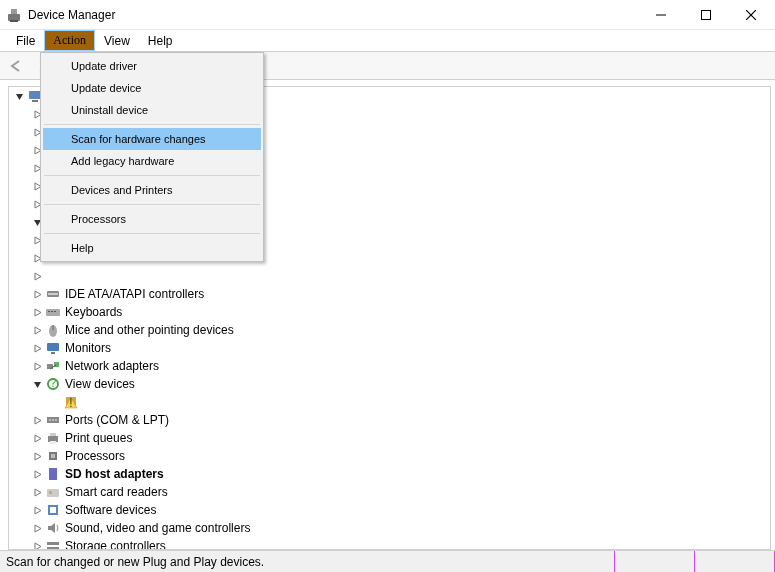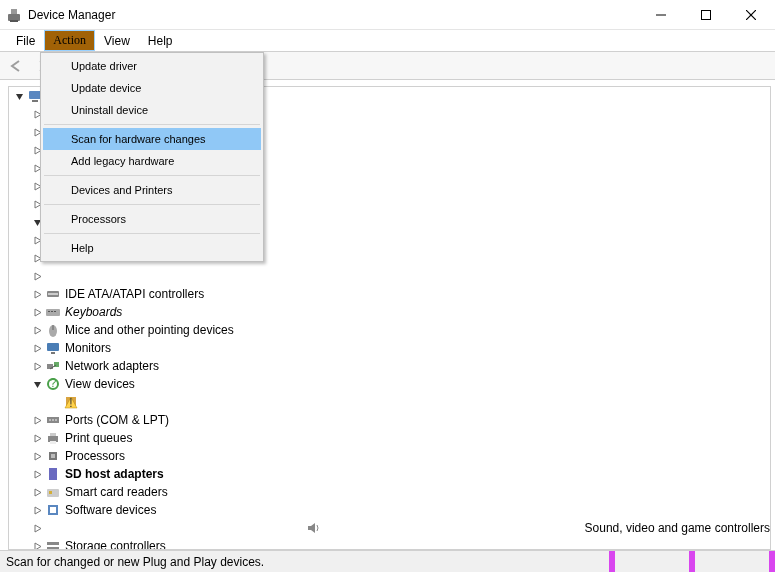--- a/index.html
+++ b/index.html
@@ -25,21 +25,21 @@
 .arrow.down { color: #333; }
 .ticon { width: 16px; height: 16px; margin: 0 4px 0 2px; display: inline-flex; align-items: center; justify-content: center; }
 .tlabel { font-size: 12px; }
 
 .dropdown { position: absolute; left: 40px; top: 52px; width: 224px; background: #f2f2f2; border: 1px solid #c0c0c0; box-shadow: 2px 2px 3px rgba(0,0,0,0.25); padding: 2px; z-index: 100; }
 .dropdown .ditem { padding: 5px 10px 5px 28px; font-size: 11px; cursor: default; }
 .dropdown .ditem.sel { background: #90c8f6; }
 .dropdown .dsep { height: 1px; background: #d5d5d5; margin: 3px 1px; }
 
 .statusbar { position: absolute; left: 0; right: 0; bottom: 0; height: 22px; border-top: 1px solid #d0d0d0; display: flex; align-items: center; padding-left: 4px; font-size: 12px; background: #f0f0f0; }
-.statusbar .cell { border-right: 6px solid #d946ef; height: 100%; display: flex; align-items: center; }
+.statusbar .cell { border-right: 1px solid #d946ef; height: 100%; display: flex; align-items: center; }
 .statusbar .c1 { flex: 1; padding-left: 2px; }
 .statusbar .c2 { width: 80px; }
 .statusbar .c3 { width: 80px; }
 
 
 .tree-pane::-webkit-scrollbar { width: 17px; }
 .tree-pane::-webkit-scrollbar-track { background: #f0f0f0; }
 .tree-pane::-webkit-scrollbar-thumb { background: #c2c2c2; border: 1px solid #a0a0a0; }
 .tree-pane::-webkit-scrollbar-button { background: #f0f0f0; height: 17px; border: 1px solid #d0d0d0; }
 </style>
@@ -226,21 +226,21 @@
           </svg>
         </span>
         <span class="ticon">
           <svg width="16" height="16">
             <rect x="2" y="5" width="12" height="6" fill="#888" rx="1"></rect>
             <rect x="3" y="7" width="10" height="2" fill="#ccc"></rect>
           </svg>
         </span>
         <span class="tlabel">IDE ATA/ATAPI controllers</span>
       </div>
-      <div class="tree-row" style="padding-left: 22px; font-style: italic;">
+      <div class="tree-row" style="padding-left: 22px;">
         <span class="arrow">
           <svg width="9" height="9">
             <path d="M2 1 L8 4.5 L2 8 Z" fill="none" stroke="#777" stroke-width="1"></path>
           </svg>
         </span>
         <span class="ticon">
           <svg width="16" height="16">
             <rect x="1" y="5" width="14" height="7" fill="#aaa" rx="1"></rect>
             <rect x="3" y="7" width="2" height="1" fill="#555"></rect>
             <rect x="6" y="7" width="2" height="1" fill="#555"></rect>
@@ -395,21 +395,21 @@
           </svg>
         </span>
         <span class="ticon">
           <svg width="16" height="16">
             <rect x="3" y="3" width="10" height="10" fill="#5a87c0"></rect>
             <rect x="5" y="5" width="6" height="6" fill="#fff"></rect>
           </svg>
         </span>
         <span class="tlabel">Software devices</span>
       </div>
-      <div class="tree-row" style="padding-left: 22px; justify-content: space-between;">
+      <div class="tree-row" style="padding-left: 22px;">
         <span class="arrow">
           <svg width="9" height="9">
             <path d="M2 1 L8 4.5 L2 8 Z" fill="none" stroke="#777" stroke-width="1"></path>
           </svg>
         </span>
         <span class="ticon">
           <svg width="16" height="16">
             <path d="M3 6 L6 6 L10 3 L10 13 L6 10 L3 10 Z" fill="#888"></path>
             <path d="M12 5 Q14 8 12 11" fill="none" stroke="#888"></path>
           </svg>

